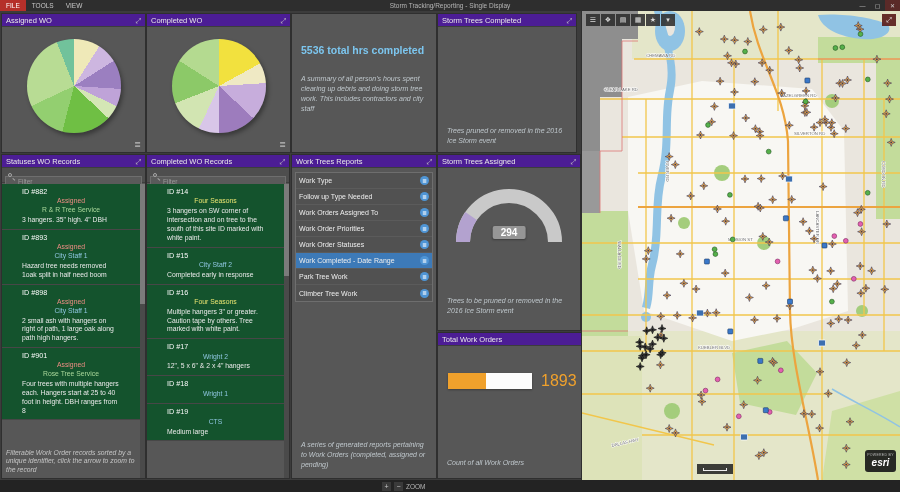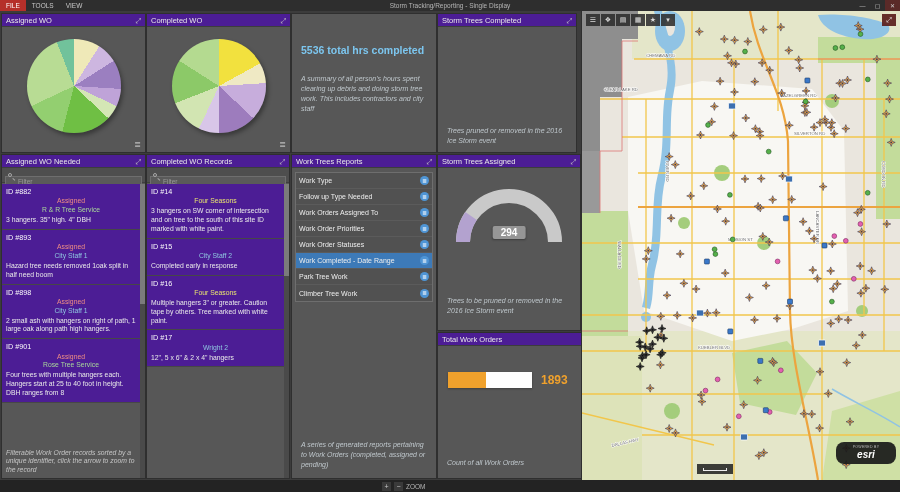--- a/index.html
+++ b/index.html
@@ -41,50 +41,50 @@
   .gauge-fill{stroke-width:14;fill:none}
   .gauge-value{position:absolute;left:50%;transform:translateX(-50%);top:42px;background:#969696;color:#fff;font-weight:bold;font-size:10px;padding:1px 8px;border-radius:2px;box-shadow:0 1px 2px rgba(0,0,0,.3)}
   
   .filter-row{position:relative;height:15px;background:#4e4e4e;border-bottom:1px solid #3e3e3e;padding:2px 3px}
   .filter-input{width:100%;height:11px;background:#5a5a5a;border:1px solid #6e6e6e;color:#ddd;font-size:6.5px;padding:0 2px 0 12px;font-family:inherit}
   .filter-input::placeholder{color:#9b9b9b}
   .mag{position:absolute;left:6px;top:5px;width:4px;height:4px;border:1px solid #a8a8a8;border-radius:50%;z-index:1}
   .mag::after{content:"";position:absolute;left:3.5px;top:3.5px;width:3px;height:1px;background:#a8a8a8;transform:rotate(40deg);transform-origin:0 0}
   .records-list{position:absolute;top:29px;left:0;right:5px;bottom:0;overflow:hidden}
   #assigned-list{bottom:40px}
-  .record-card{padding:3px 4px 4px;border-bottom:1px solid #474747;font-size:6.8px;color:#e9e9e9;line-height:1.3;background:#4c1d95}
+  .record-card{padding:3px 20px 4px;border-bottom:1px solid #474747;font-size:6.8px;color:#e9e9e9;line-height:1.3;background:#14532d}
   .card-id{font-size:7.2px;color:#fbfbfb;margin-bottom:1px}
   .card-status{color:#ef8d84;text-align:center}
   .card-assignee{text-align:center;margin-bottom:1px}
   .assignee-green{color:#a8d79a}.assignee-blue{color:#8fc6e0}.assignee-yellow{color:#e9e470}
   .panel-footnote{position:absolute;bottom:3px;left:4px;right:8px;font-style:italic;color:#c6c6c6;font-size:6.8px;line-height:1.3}
   .v-scroll{position:absolute;top:29px;right:0;width:5px;bottom:0;background:#4a4a4a}
   .v-thumb{width:100%;background:#7b7b7b}
   #assigned-scroll .v-thumb{height:120px}
   #completed-scroll .v-thumb{height:92px}
   
   #report-list{position:absolute;top:17px;left:3px;right:3px;border:1px solid #6e6e6e;background:#515151}
   .report-row{height:16px;display:flex;align-items:center;justify-content:space-between;padding:0 3px;font-size:7px;color:#eee;border-bottom:1px solid #5b5b5b}
   .report-row:last-child{border-bottom:none}
   .report-row.selected{background:#3d7ab8}
   .report-icon{width:9px;height:9px;border-radius:50%;background:#4f95d5;color:#fff;font-size:5.5px;display:flex;align-items:center;justify-content:center;flex:none}
   
   .indicator-wrap{display:flex;align-items:center;gap:9px;margin:26px 10px 0}
   .indicator{width:84px;height:16px;background:#fdfdfd;flex:none;box-shadow:0 1px 2px rgba(0,0,0,.3)}
   .indicator-fill{height:100%;background:#f0a12c}
-  .indicator-value{color:#f0a12c;font-weight:bold;font-size:12px}
+  .indicator-value{color:#f0a12c;font-weight:normal;font-size:16px}
   
   #map-panel{position:absolute;left:582px;top:11px;width:318px;height:469px;background:#eae6de;box-shadow:0 0 0 1px #2f2f2f}
   #map-svg{display:block}
   #map-toolbar{position:absolute;top:3px;left:4px;display:flex;gap:1px;z-index:5}
   .map-tool{width:14px;height:12px;background:rgba(45,45,45,.88);color:#ddd;font-size:7px;display:flex;align-items:center;justify-content:center}
   #map-expand{position:absolute;top:3px;right:4px;width:14px;height:12px;background:rgba(90,30,28,.92);color:#eee;font-size:7px;display:flex;align-items:center;justify-content:center;z-index:5}
   #map-scale{position:absolute;left:115px;bottom:6px;width:36px;height:10px;background:rgba(30,30,30,.85);display:flex;align-items:center;justify-content:center;z-index:5}
   .scale-line{width:24px;height:3px;border:1px solid #eee;border-top:none}
-  #esri-badge{position:absolute;right:4px;bottom:16px;width:60px;height:22px;background:rgba(25,25,25,.92);border-radius:8px;display:flex;flex-direction:column;align-items:center;justify-content:center;line-height:1;z-index:5}
+  #esri-badge{position:absolute;right:4px;bottom:8px;width:31px;height:22px;background:rgba(25,25,25,.92);border-radius:3px;display:flex;flex-direction:column;align-items:center;justify-content:center;line-height:1;z-index:5}
   .pb{font-size:3.5px;color:#bbb;letter-spacing:.3px}
   .esri{font-size:10px;color:#fff;font-weight:bold;font-style:italic}
   
   #bottombar{position:absolute;left:0;right:0;bottom:0;height:12px;background:#232323;z-index:40}
   #zoom-controls{position:absolute;left:382px;top:1.5px;display:flex;align-items:center;gap:3px;color:#b5b5b5;font-size:6.5px}
   .zoom-btn{width:9px;height:9px;background:#3a3a3a;color:#ccc;display:flex;align-items:center;justify-content:center;font-size:7px}
 </style>
 </head>
 <body>
 
@@ -126,21 +126,21 @@
 <div class="panel" id="p-trees-completed">
   <div class="panel-header">
     <span>Storm Trees Completed</span>
     <span class="expand">⤢</span>
   </div>
   <div class="panel-note note-abs" style="bottom:6px">Trees pruned or removed in the 2016 Ice Storm event</div>
 </div>
 
 <div class="panel" id="p-assigned-records">
   <div class="panel-header">
-    <span>Assigned WO Needed</span>
+    <span>Statuses WO Records</span>
     <span class="expand">⤢</span>
   </div>
   <div class="filter-row">
     <span class="mag"></span>
     <input class="filter-input" placeholder="Filter" style="">
   </div>
   <div class="records-list" id="assigned-list">
       <div class="record-card">
         <div class="card-id">ID #882</div>
         <div class="card-status">Assigned</div>
@@ -194,20 +194,29 @@
       </div>
       <div class="record-card">
         <div class="card-id">ID #16</div>
         <div class="card-assignee assignee-yellow">Four Seasons</div>
         <div class="card-desc">Multiple hangers 3" or greater. Caution tape by others. Tree marked with white paint.</div>
       </div>
       <div class="record-card">
         <div class="card-id">ID #17</div>
         <div class="card-assignee assignee-blue">Wright 2</div>
         <div class="card-desc">12", 5 x 6" &amp; 2 x 4" hangers</div>
+      </div>
+      <div class="record-card">
+        <div class="card-id">ID #18</div>
+        <div class="card-assignee assignee-blue">Wright 1</div>
+      </div>
+      <div class="record-card">
+        <div class="card-id">ID #19</div>
+        <div class="card-assignee assignee-blue">CTS</div>
+        <div class="card-desc">Medium large</div>
       </div>
     </div>
   <div class="v-scroll" id="completed-scroll">
       <div class="v-thumb"></div>
     </div>
 </div>
 
 <div class="panel" id="p-reports">
   <div class="panel-header">
     <span>Work Trees Reports</span>

